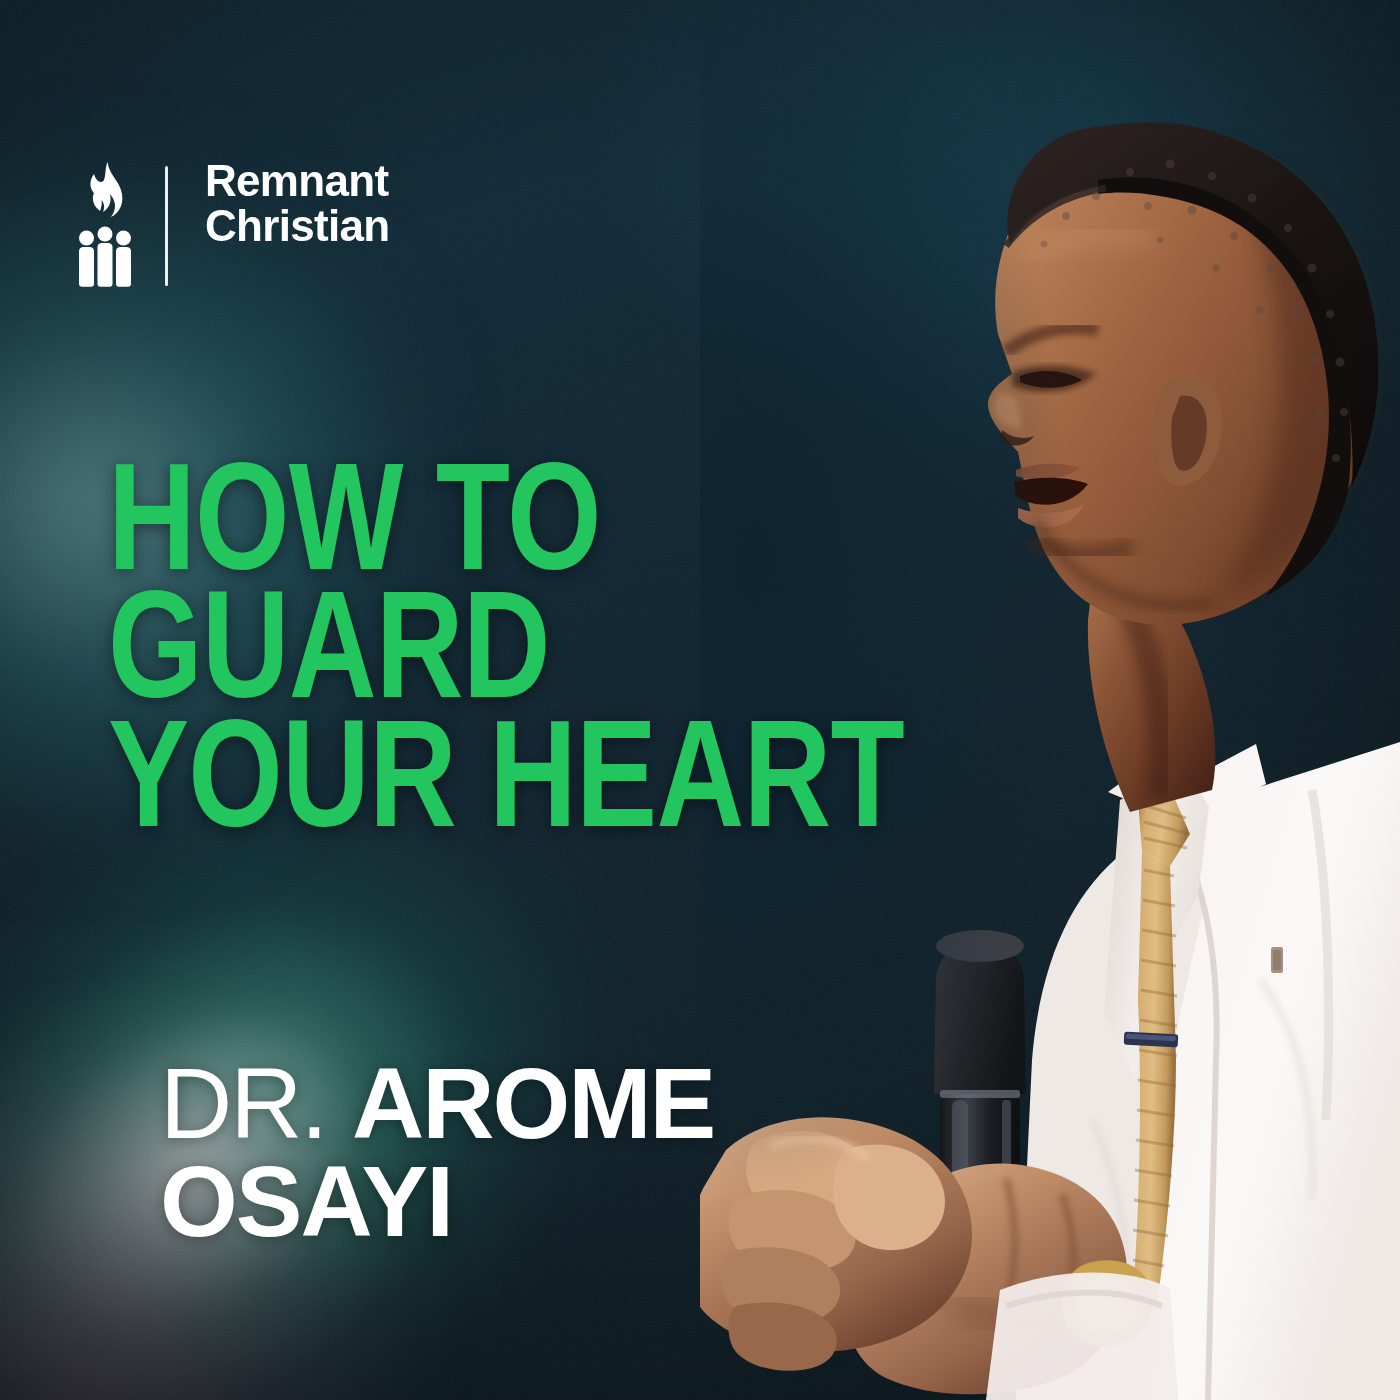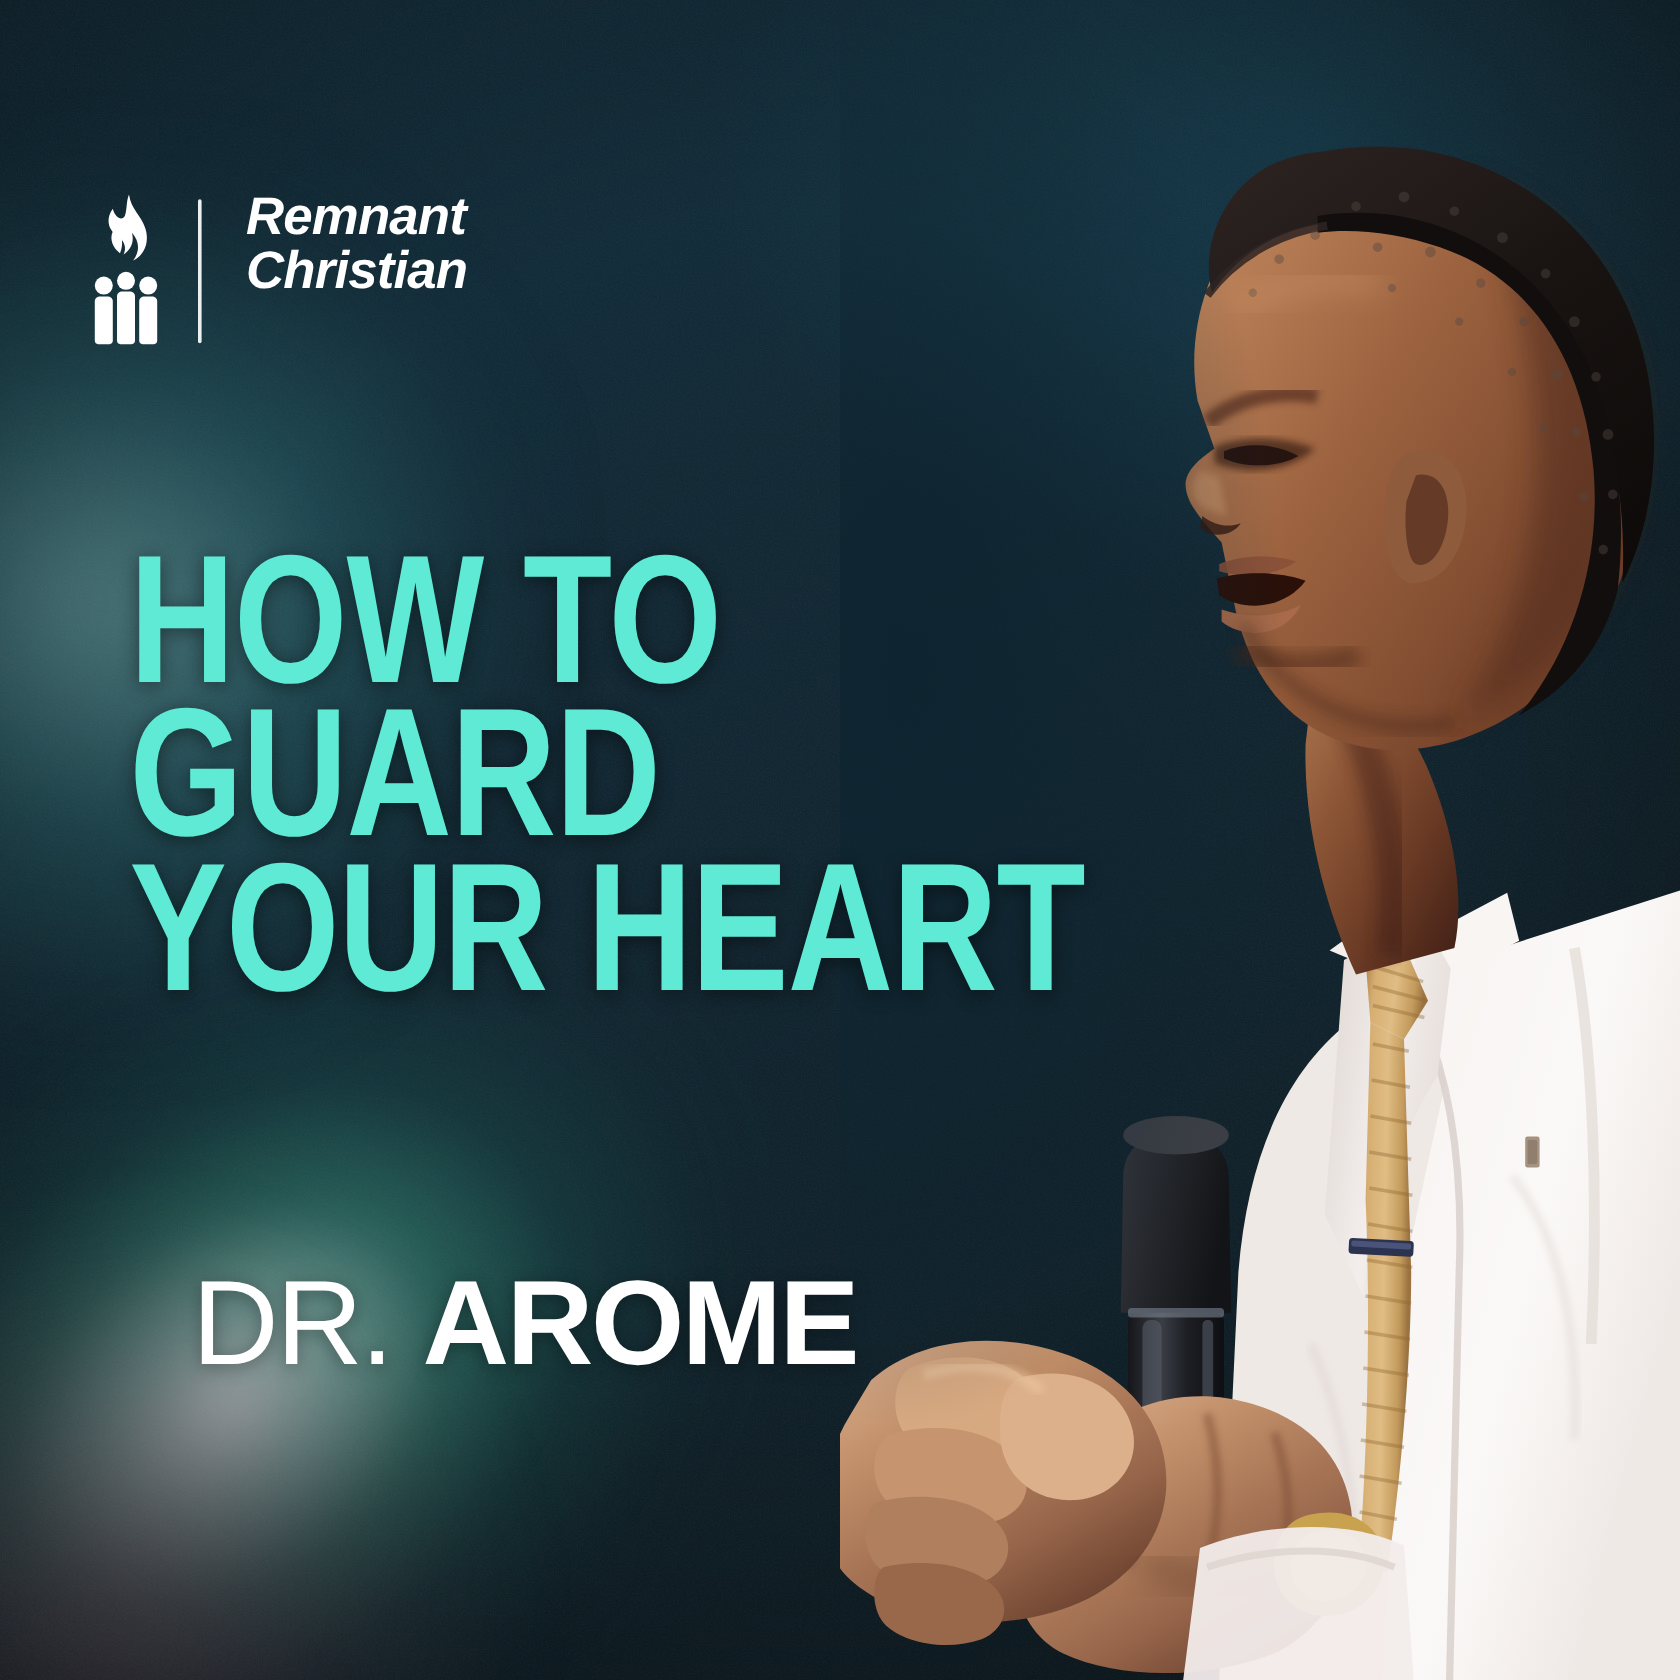--- a/index.html
+++ b/index.html
@@ -57,42 +57,41 @@
   
   .bg-grain{
     position:absolute;inset:0;opacity:.5;mix-blend-mode:screen;
   }
 
   
   .logo{
     position:absolute;left:76px;top:160px;
     display:flex;align-items:flex-start;gap:17px;
     z-index:40;
-    font-style:italic;
   }
   .logo-mark{width:58px;height:128px;display:block;flex:0 0 auto;}
   .logo-rule{
     width:3px;height:120px;background:#ffffff;opacity:.92;
     margin:6px 20px 0 14px;flex:0 0 auto;border-radius:2px;
   }
   .logo-words{
     color:#fff;font-family:"Liberation Sans",sans-serif;
     font-size:44px;line-height:1.03;font-weight:700;
     letter-spacing:-0.7px;margin-top:-2px;white-space:nowrap;
   }
   .logo-words div{display:block;}
 
   
   .photo{position:absolute;right:0;top:0;width:700px;height:1400px;z-index:20;}
   .photo svg{display:block;width:100%;height:100%;}
 
   
   .headline{
     position:absolute;left:108px;top:452px;z-index:50;
-    color:#5eead4;
+    color:#22c55e;
     font-family:"Liberation Sans Narrow","Liberation Sans",sans-serif;
     font-weight:700;
     text-transform:uppercase;
     line-height:0.845;
     letter-spacing:-1px;
     text-shadow:0 3px 18px rgba(0,0,0,.45);
   }
   .headline .ln{display:block;white-space:nowrap;
     transform:scaleX(.80);transform-origin:left center;}
   .hl1{font-size:152px;}
@@ -445,15 +444,16 @@
   </div>
 
   <div class="headline">
     <span class="ln hl1">HOW TO</span>
     <span class="ln hl2">GUARD</span>
     <span class="ln hl3">YOUR HEART</span>
   </div>
 
   <div class="speaker">
     <span class="row"><span class="sp-light">DR. </span><span class="sp-bold">AROME</span></span>
+    <span class="row row2"><span class="sp-bold">OSAYI</span></span>
   </div>
 
 </div>
 
 </body></html>

